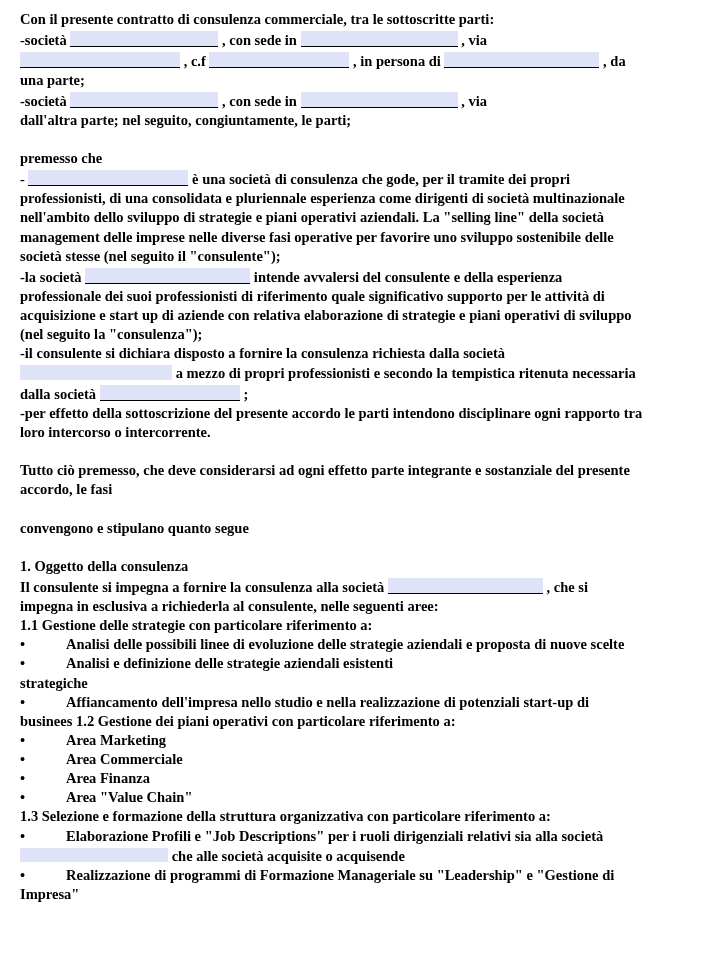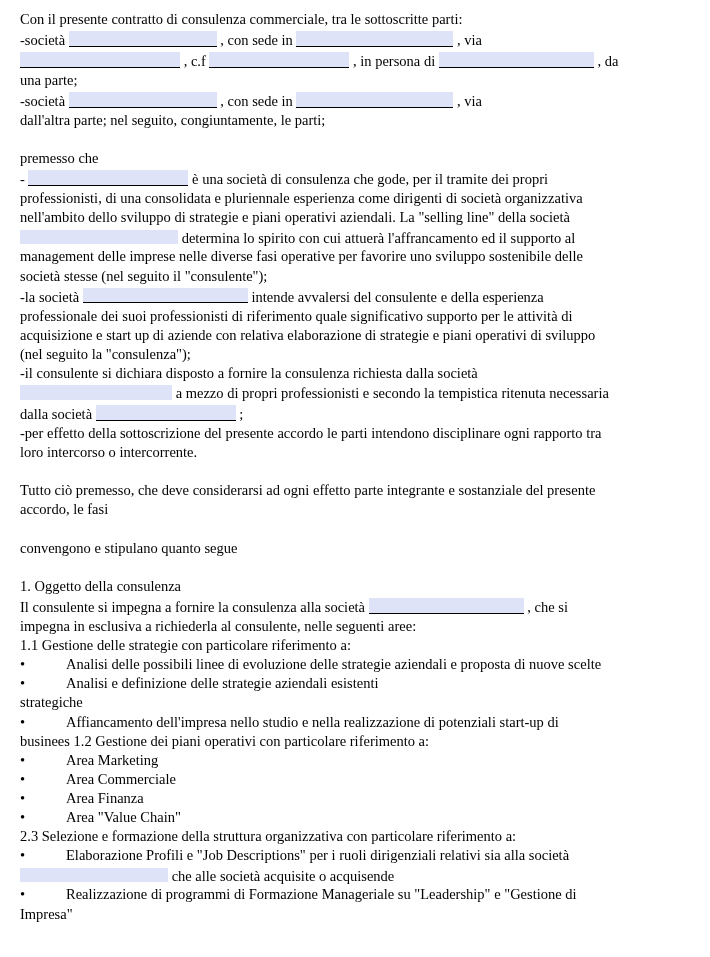--- a/index.html
+++ b/index.html
@@ -14,20 +14,21 @@
     font-size: 14.5px;
     line-height: 1.32;
     color: #000000;
     overflow: hidden;
   }
   #doc {
     box-sizing: border-box;
     width: 696px;
     height: 957px;
     padding: 10px 18px 0 20px;
+    font-weight: bold;
   }
   p {
     margin: 0;
     padding: 0;
   }
   .blank {
     display: inline-block;
     background: #dfe3f7;
     vertical-align: baseline;
     height: 1.02em;
@@ -90,26 +91,22 @@
 
   <span class="gap"></span>
 
   <p><span>premesso che</span></p>
 
   <p>
     <span>-</span>
     <span class="blank" style="width:160px"></span>
     <span>è una società di consulenza che gode, per il tramite dei propri</span>
   </p>
-  <p><span>professionisti, di una consolidata e pluriennale esperienza come dirigenti di società organizzativa</span></p>
+  <p><span>professionisti, di una consolidata e pluriennale esperienza come dirigenti di società multinazionale</span></p>
   <p><span>nell'ambito dello sviluppo di strategie e piani operativi aziendali. La "selling line" della società</span></p>
-  <p>
-    <span class="blank-nb" style="width:158px"></span>
-    <span>determina lo spirito con cui attuerà l'affrancamento ed il supporto al</span>
-  </p>
   <p><span>management delle imprese nelle diverse fasi operative per favorire uno sviluppo sostenibile delle</span></p>
   <p><span>società stesse (nel seguito il "consulente");</span></p>
 
   <p>
     <span>-la società</span>
     <span class="blank" style="width:165px"></span>
     <span>intende avvalersi del consulente e della esperienza</span>
   </p>
   <p><span>professionale dei suoi professionisti di riferimento quale significativo supporto per le attività di</span></p>
   <p><span>acquisizione e start up di aziende con relativa elaborazione di strategie e piani operativi di sviluppo</span></p>
@@ -166,21 +163,21 @@
   <p class="bullet-line">
     <span class="bullet-mark">•</span><span>Area Commerciale</span>
   </p>
   <p class="bullet-line">
     <span class="bullet-mark">•</span><span>Area Finanza</span>
   </p>
   <p class="bullet-line">
     <span class="bullet-mark">•</span><span>Area "Value Chain"</span>
   </p>
 
-  <p><span>2.3 Selezione e formazione della struttura organizzativa con particolare riferimento a:</span></p>
+  <p><span>1.3 Selezione e formazione della struttura organizzativa con particolare riferimento a:</span></p>
 
   <p class="bullet-line">
     <span class="bullet-mark">•</span><span>Elaborazione Profili e "Job Descriptions" per i ruoli dirigenziali relativi sia alla società</span>
   </p>
   <p>
     <span class="blank-nb" style="width:148px"></span>
     <span>che alle società acquisite o acquisende</span>
   </p>
   <p class="bullet-line">
     <span class="bullet-mark">•</span><span>Realizzazione di programmi di Formazione Manageriale su "Leadership" e "Gestione di</span>

